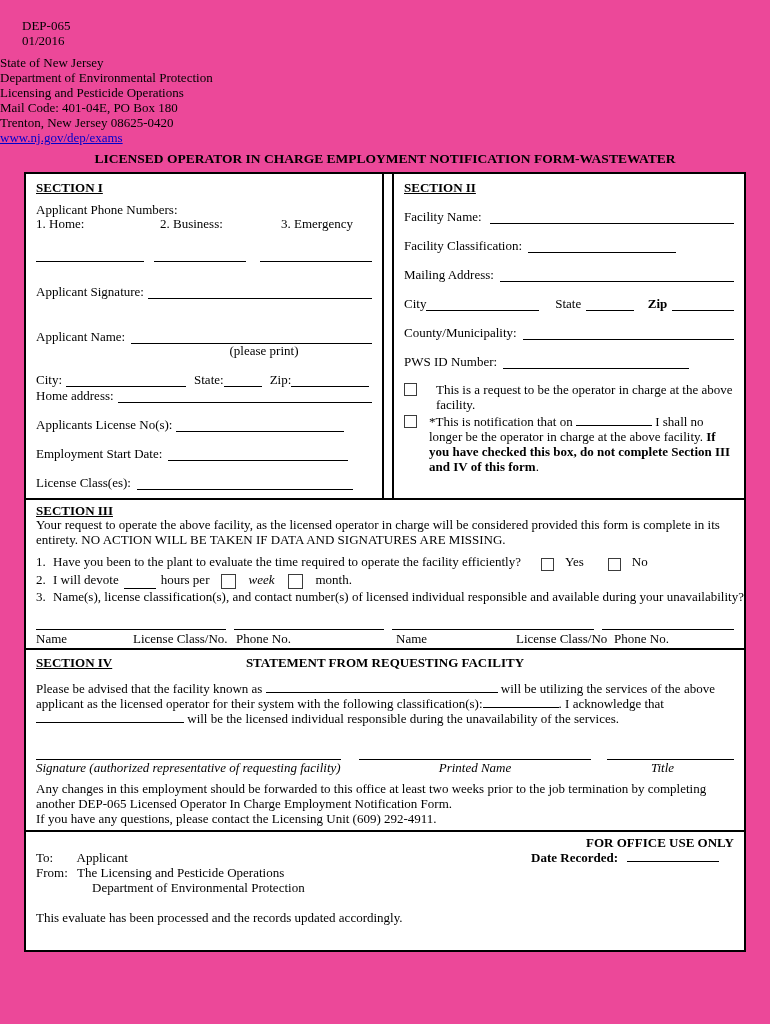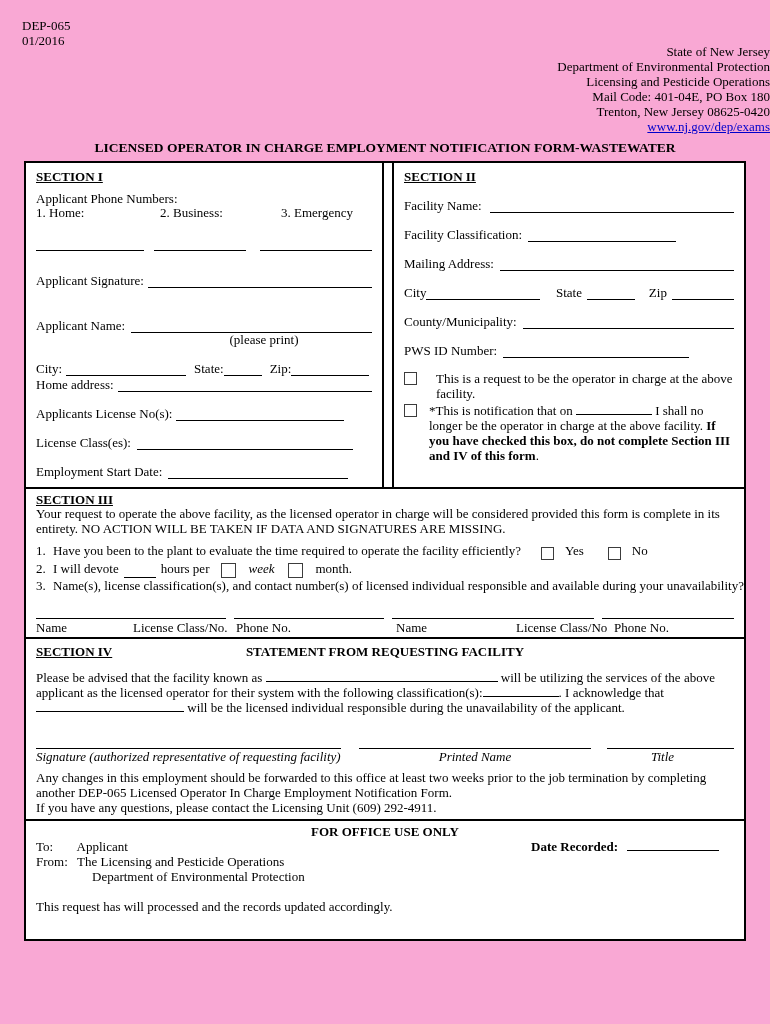--- a/index.html
+++ b/index.html
@@ -1,24 +1,24 @@
 <!DOCTYPE html>
 <html><head>
 <meta charset="utf-8">
 <style>
   * { margin:0; padding:0; box-sizing:border-box; }
   html,body { background:#ffffff; }
   body { width:770px; height:1024px; overflow:hidden; }
   .page {
-    position:relative; width:770px; height:1024px; background:#f9a8d4;
+    position:relative; width:770px; height:1024px; background:#ec4899;
     font-family:"Liberation Serif", serif; font-size:13px; color:#000;
     line-height:15px;
   }
   .form-code { position:absolute; left:22px; top:18px; line-height:15px; }
-  .letterhead { padding-top:44px; text-align:right; line-height:15px; }
+  .letterhead { padding-top:55px; text-align:left; line-height:15px; }
   .letterhead a { color:#0000cc; text-decoration:underline; cursor:pointer; }
   .form-title { text-align:center; font-weight:bold; font-size:13.5px; margin-top:6px; line-height:16px; }
 
   .form-box { margin:5px 24px 0 24px; border:2px solid #000; background:#fff; }
 
   .cols { display:flex; height:324px; }
   .col { padding:6px 10px; overflow:hidden; }
   .col-1 { flex:0 0 358px; border-right:2px solid #000; }
   .col-gap { flex:0 0 8px; }
   .col-2 { flex:1 1 auto; border-left:2px solid #000; }
@@ -36,21 +36,21 @@
   .sec3 { border-top:2px solid #000; height:150px; padding:4px 10px; overflow:hidden; line-height:14.5px; }
   .q { display:flex; align-items:flex-end; white-space:nowrap; }
   .qnum { flex:0 0 17px; }
 
   .sec4 { border-top:2px solid #000; height:182px; padding:5px 10px; overflow:hidden; line-height:15px; }
   .sec4-header { position:relative; height:16px; }
   .sec4-sub { position:absolute; left:0; right:0; text-align:center; font-weight:bold; }
   .sig-labels { font-style:italic; }
 
   .office { border-top:2px solid #000; height:120px; padding:3px 10px; overflow:hidden; }
-  .office-heading { text-align:center; font-weight:bold; line-height:15px; }
+  .office-heading { text-align:right; font-weight:bold; line-height:15px; }
   .to-row { position:relative; }
   .io-label { display:inline-block; width:38px; }
   .date-group { position:absolute; left:495px; top:0; font-weight:bold; }
   .dept-line { margin-left:56px; }
 
   .b { font-weight:bold; }
 </style>
 </head>
 <body>
 
@@ -117,27 +117,27 @@
           <span class="lbl">Home address:</span>
           <span class="blank fill" style="margin-left:4px;"></span>
         </div>
 
         <div class="frow" style="margin-top:14px;">
           <span class="lbl">Applicants License No(s):</span>
           <span class="blank" style="width:168px; margin-left:4px;"></span>
         </div>
 
         <div class="frow" style="margin-top:14px;">
+          <span class="lbl">Employment Start Date:</span>
+          <span class="blank" style="width:180px; margin-left:6px;"></span>
+        </div>
+
+        <div class="frow" style="margin-top:14px;">
           <span class="lbl">License Class(es):</span>
           <span class="blank" style="width:216px; margin-left:6px;"></span>
-        </div>
-
-        <div class="frow" style="margin-top:14px;">
-          <span class="lbl">Employment Start Date:</span>
-          <span class="blank" style="width:180px; margin-left:6px;"></span>
         </div>
       </div>
 
       <div class="col-gap"></div>
 
       <div class="col col-2">
         <div class="sec-heading">SECTION II</div>
 
         <div class="frow" style="margin-top:14px;">
           <span class="lbl">Facility Name:</span>
@@ -152,21 +152,21 @@
         <div class="frow" style="margin-top:14px;">
           <span class="lbl">Mailing Address:</span>
           <span class="blank fill" style="margin-left:6px;"></span>
         </div>
 
         <div class="frow" style="margin-top:14px;">
           <span class="lbl">City</span>
           <span class="blank" style="width:128px;"></span>
           <span class="lbl" style="margin-left:16px;">State</span>
           <span class="blank" style="width:54px; margin-left:5px;"></span>
-          <span class="lbl" style="margin-left:14px;">Zip</span>
+          <span class="lbl" style="margin-left:14px;font-weight:bold;">Zip</span>
           <span class="blank" style="width:70px; margin-left:5px;"></span>
         </div>
 
         <div class="frow" style="margin-top:14px;">
           <span class="lbl">County/Municipality:</span>
           <span class="blank fill" style="margin-left:6px;"></span>
         </div>
 
         <div class="frow" style="margin-top:14px;">
           <span class="lbl">PWS ID Number:</span>
@@ -242,21 +242,21 @@
       <div class="sec4-header">
         <span class="sec-heading">SECTION IV</span>
         <span class="sec4-sub">STATEMENT FROM REQUESTING FACILITY</span>
       </div>
 
       <div style="margin-top:10px;">
         <span>Please be advised that the facility known as</span>
         <span class="iblank" style="width:232px;"></span>
         <span>will be utilizing the services of the above applicant as the licensed operator for their system with the following classification(s):</span><span class="iblank" style="width:76px;"></span><span>.  I acknowledge that</span>
         <span class="iblank" style="width:148px;"></span>
-        <span>will be the licensed individual responsible during the unavailability of the applicant.</span>
+        <span>will be the licensed individual responsible during the unavailability of the services.</span>
       </div>
 
       <div class="frow" style="margin-top:22px; height:12px;">
         <span class="blank" style="width:305px; height:10px;"></span>
         <span style="width:18px;"></span>
         <span class="blank" style="width:232px; height:10px;"></span>
         <span style="width:16px;"></span>
         <span class="blank fill" style="height:10px;"></span>
       </div>
       <div class="sig-labels" style="display:flex; line-height:15px;">
@@ -281,17 +281,17 @@
           <span class="iblank" style="width:92px; margin-left:6px;"></span>
         </span>
       </div>
 
       <div>
         <span class="io-label">From:</span>
         <span>The Licensing and Pesticide Operations</span>
       </div>
       <div class="dept-line">Department of Environmental Protection</div>
 
-      <div style="margin-top:15px;">This request has will processed and the records updated accordingly.</div>
+      <div style="margin-top:15px;">This evaluate has been processed and the records updated accordingly.</div>
     </div>
 
   </div>
 </div>
 
 </body></html>

